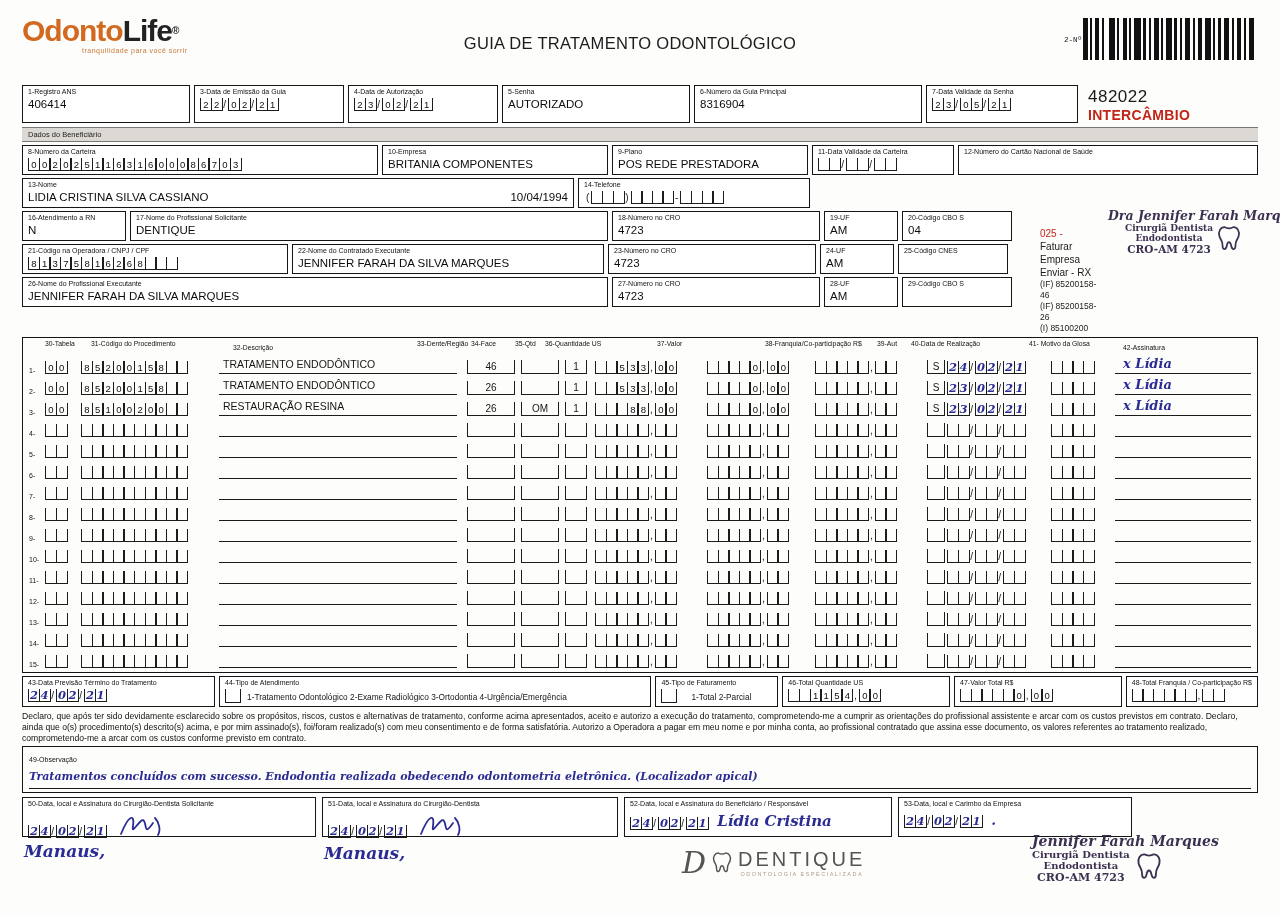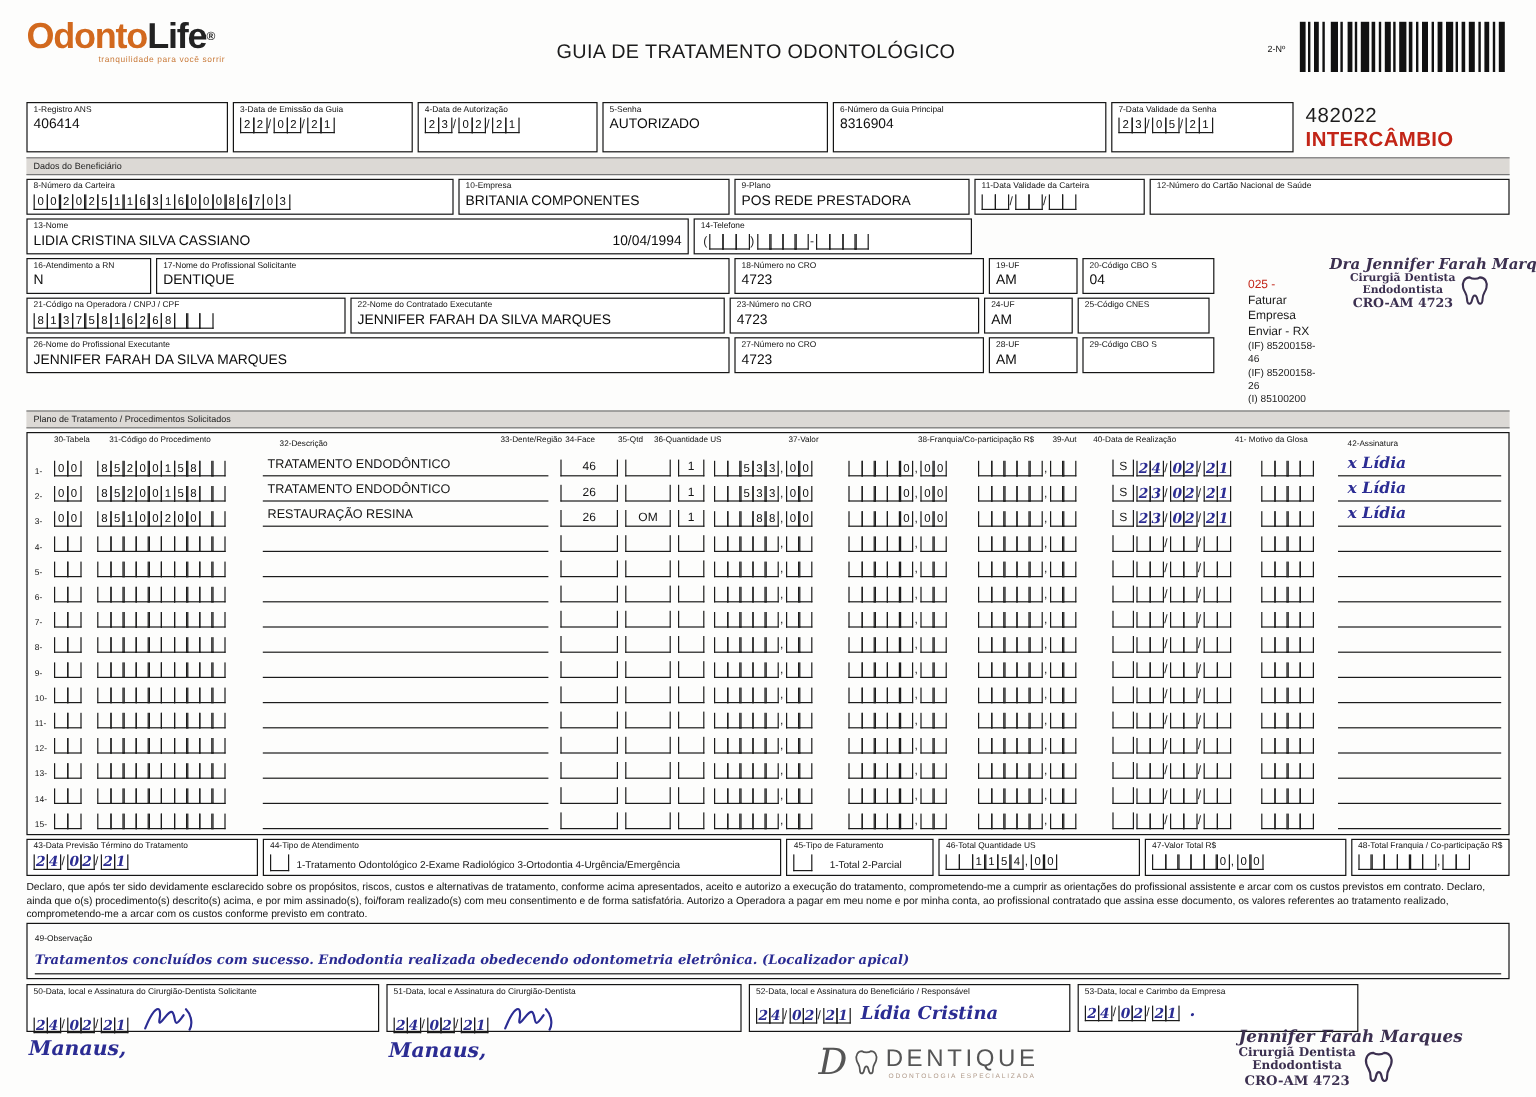--- a/index.html
+++ b/index.html
@@ -30,26 +30,26 @@
 
   
   .hdr{display:flex;align-items:flex-start;height:72px;}
   .logo{width:240px;padding-top:6px;}
   .logo-line{font-size:30px;line-height:30px;letter-spacing:-1px;font-weight:700;}
   .logo-odonto{color:#d2691e;}
   .logo-life{color:#222;}
   .logo-reg{font-size:10px;color:#222;vertical-align:top;}
   .logo-tag{font-size:7px;color:#c97a3a;margin-left:60px;margin-top:1px;letter-spacing:.5px;}
   .title{flex:1;text-align:center;font-size:16.5px;padding-top:24px;color:#1b1b1b;letter-spacing:.3px;}
-  .bc-wrap{width:260px;display:flex;align-items:flex-start;justify-content:flex-end;gap:12px;padding-top:8px;}
+  .bc-wrap{width:260px;display:flex;align-items:flex-start;justify-content:flex-end;gap:1px;padding-top:8px;font-family:Liberation Mono, monospace;}
   .bc-label{font-size:7.5px;margin-top:18px;}
 
   .codeblock{width:170px;text-align:left;padding-top:2px;}
   .codenum{font-size:17px;color:#1b1b1b;letter-spacing:.5px;}
-  .intercambio{font-size:17px;font-weight:700;color:#c22517;letter-spacing:.3px;}
+  .intercambio{font-size:14px;font-weight:700;color:#c22517;letter-spacing:.3px;}
 
   
   .notes{font-size:10px;line-height:13px;color:#1b1b1b;padding-top:19px;}
   .notes .red{color:#c22517;}
   .notes .small{font-size:8.5px;line-height:11px;}
 
   .stamp{color:#3c3050;text-align:center;width:150px;}
   .stamp .sname{font-size:12.5px;color:#3c3050;white-space:nowrap;}
   .stamp .sline{font-size:9px;line-height:10px;font-family:"DejaVu Serif",serif;font-weight:700;}
   .stamp .scro{font-size:10.5px;font-weight:700;font-family:"DejaVu Serif",serif;}
@@ -374,21 +374,20 @@
             <div class="scro">CRO-AM 4723</div>
           </div>
           <svg width="24" height="28" viewBox="0 0 22 26" aria-hidden="true">
             <path d="M7,2 C3,2 1,6 2,10 C3,14 5,14 5,19 C5,23 8,24 9,19 C9.8,15 12.2,15 13,19 C14,24 17,23 17,19 C17,14 19,14 20,10 C21,6 19,2 15,2 C13,3.5 9,3.5 7,2 Z" fill="none" stroke="#3c3050" stroke-width="1.6"></path>
           </svg>
         </div>
       </div>
     </div>
   </div>
 
-  <div class="secbar">Plano de Tratamento / Procedimentos Solicitados</div>
   <div class="tblwrap">
     <div class="trow thead">
       <span class="c-n"></span>
       <span class="c-tab">30-Tabela</span>
       <span class="c-code" style="padding-left:10px">31-Código do Procedimento</span>
       <span class="c-desc">32-Descrição</span>
       <span class="c-dente">33-Dente/Região</span>
       <span class="c-face">34-Face</span>
       <span class="c-qtd">35-Qtd</span>
       <span class="c-us">36-Quantidade US</span>

